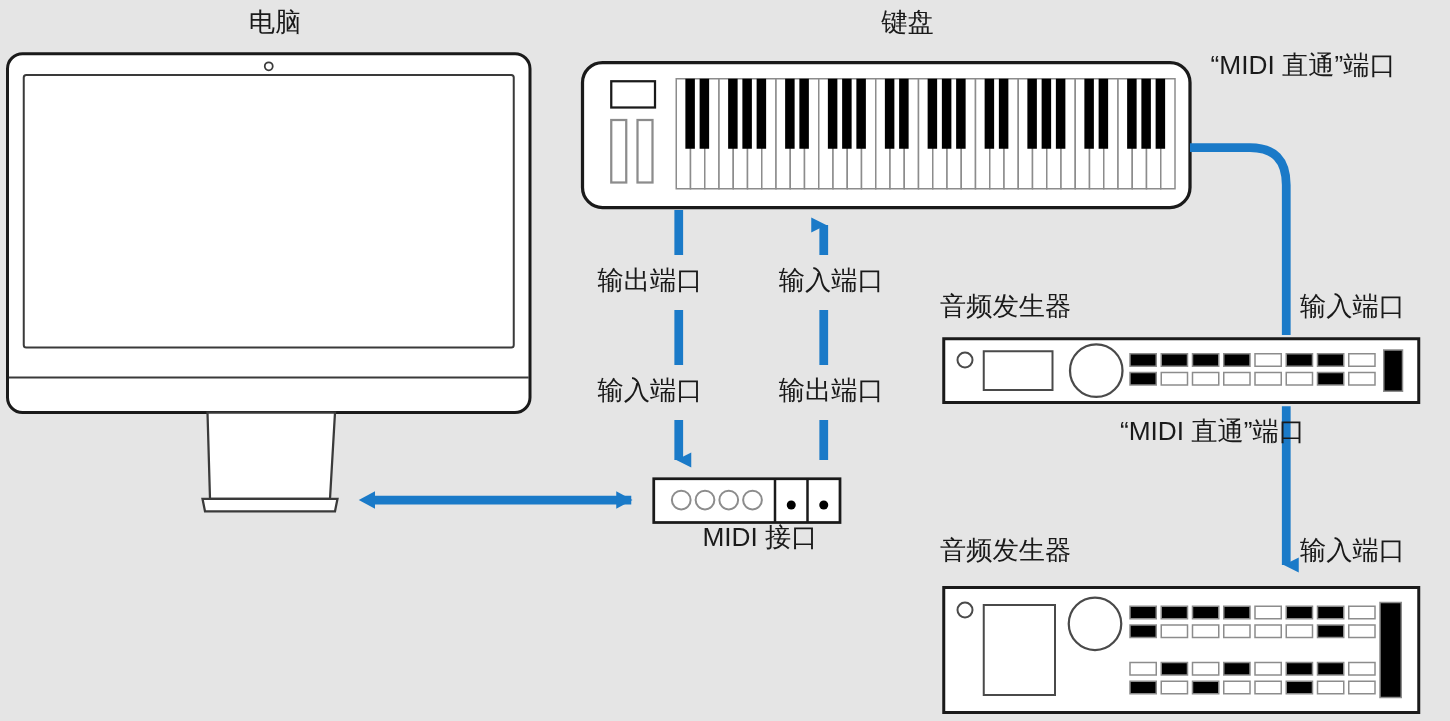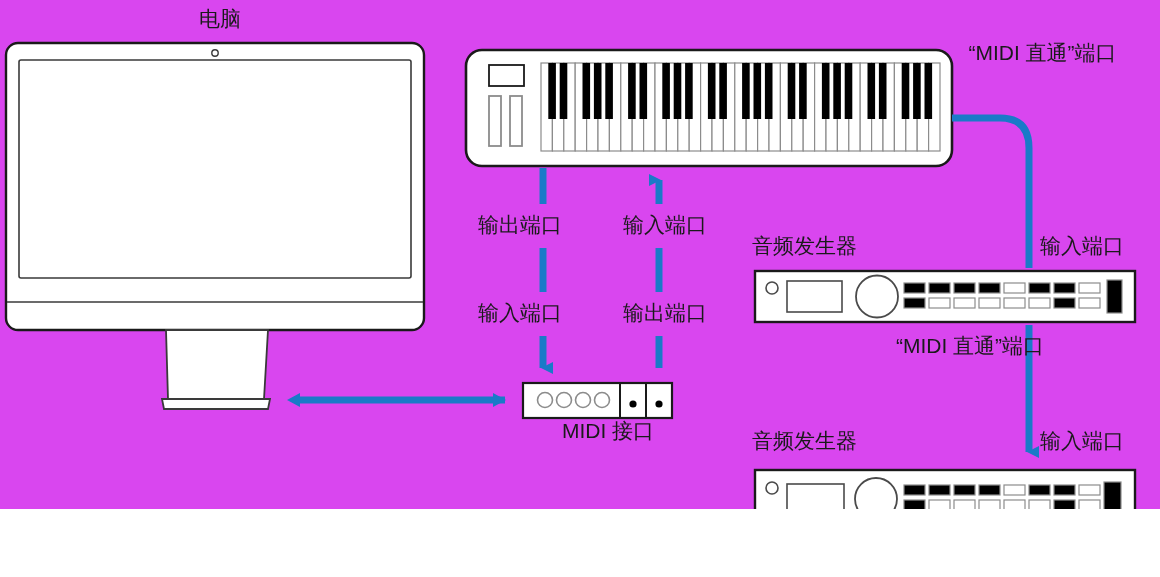--- a/index.html
+++ b/index.html
@@ -6,22 +6,22 @@
     margin: 0;
     padding: 0;
     background: #ffffff;
   }
   body {
     font-family: "Liberation Sans", "DejaVu Sans", sans-serif;
   }
   #stage {
     position: relative;
     width: 1160px;
-    height: 509px;
-    background: #d946ef;
+    height: 577px;
+    background: #e5e5e5;
     overflow: hidden;
   }
   #stage svg.layer {
     position: absolute;
     left: 0;
     top: 0;
     width: 1160px;
     height: 577px;
   }
   .lbl {
@@ -251,20 +251,21 @@
       <path d="M952,118 L1000,118 Q1029,118 1029,148 L1029,268" fill="none" stroke="#1a7ac8" stroke-width="7"></path>
     </g>
 
     <g>
       <line x1="1029" y1="325" x2="1029" y2="452" stroke="#1a7ac8" stroke-width="7" marker-end="url(#arrDown)"></line>
     </g>
   </svg>
 
   <div class="lbl center t-computer">电脑</div>
 
+  <div class="lbl center t-keyboard">键盘</div>
 
   <div class="lbl t-midithru1">“MIDI 直通”端口</div>
 
   <div class="lbl t-out-a">输出端口</div>
 
   <div class="lbl t-in-a">输入端口</div>
 
   <div class="lbl t-in-b">输入端口</div>
 
   <div class="lbl t-out-b">输出端口</div>

